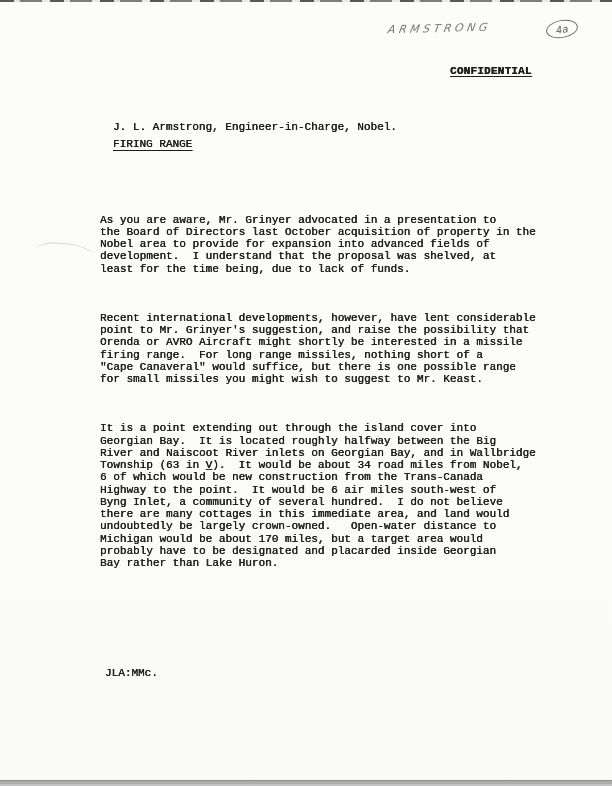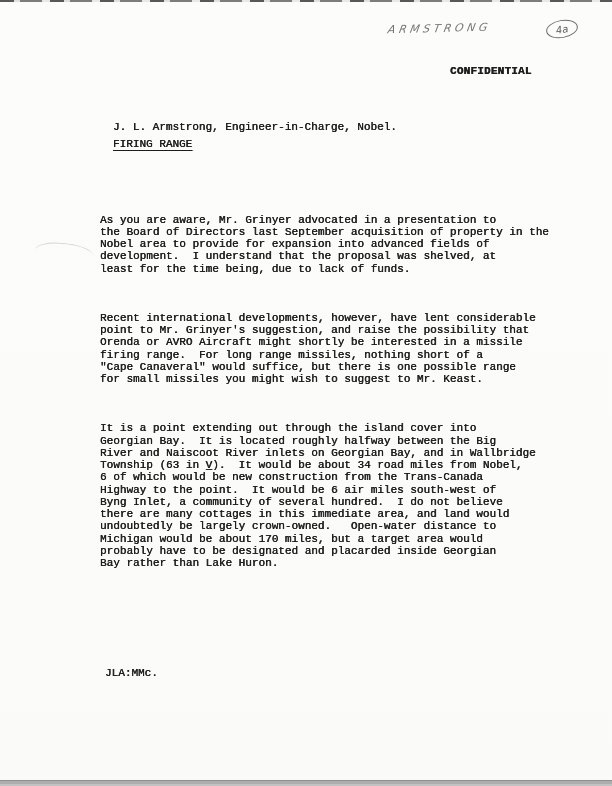--- a/index.html
+++ b/index.html
@@ -34,20 +34,21 @@
     font-family: "Liberation Mono", monospace;
     font-size: 11px;
     line-height: 12.25px;
     color: #1d1d1d;
     white-space: pre;
     text-shadow: 0.35px 0 0 rgba(25,25,25,0.9), 0 0 0.6px rgba(45,45,45,0.45);
   }
   .classification {
     left: 450px; top: 65px;
     font-weight: bold;
+    text-decoration: underline;
     text-underline-offset: 2px;
     letter-spacing: 0.2px;
   }
   .header-block { left: 113px; top: 96px; }
   .header-block div { height: 12.25px; }
   .subject {
     left: 113px; top: 138px;
     text-decoration: underline;
     text-underline-offset: 2.5px;
   }
@@ -118,21 +119,21 @@
   <div class="tw classification">CONFIDENTIAL</div>
 
   <div class="tw header-block">
     <div>J. L. Armstrong, Engineer-in-Charge, Nobel.</div>
   </div>
 
   <div class="tw subject">FIRING RANGE</div>
 
   <div class="tw body-block">
     <div class="para">As you are aware, Mr. Grinyer advocated in a presentation to
-the Board of Directors last September acquisition of property in the
+the Board of Directors last October acquisition of property in the
 Nobel area to provide for expansion into advanced fields of
 development.  I understand that the proposal was shelved, at
 least for the time being, due to lack of funds.</div>
     <div class="para">Recent international developments, however, have lent considerable
 point to Mr. Grinyer's suggestion, and raise the possibility that
 Orenda or AVRO Aircraft might shortly be interested in a missile
 firing range.  For long range missiles, nothing short of a
 "Cape Canaveral" would suffice, but there is one possible range
 for small missiles you might wish to suggest to Mr. Keast.</div>
     <div class="para">It is a point extending out through the island cover into

